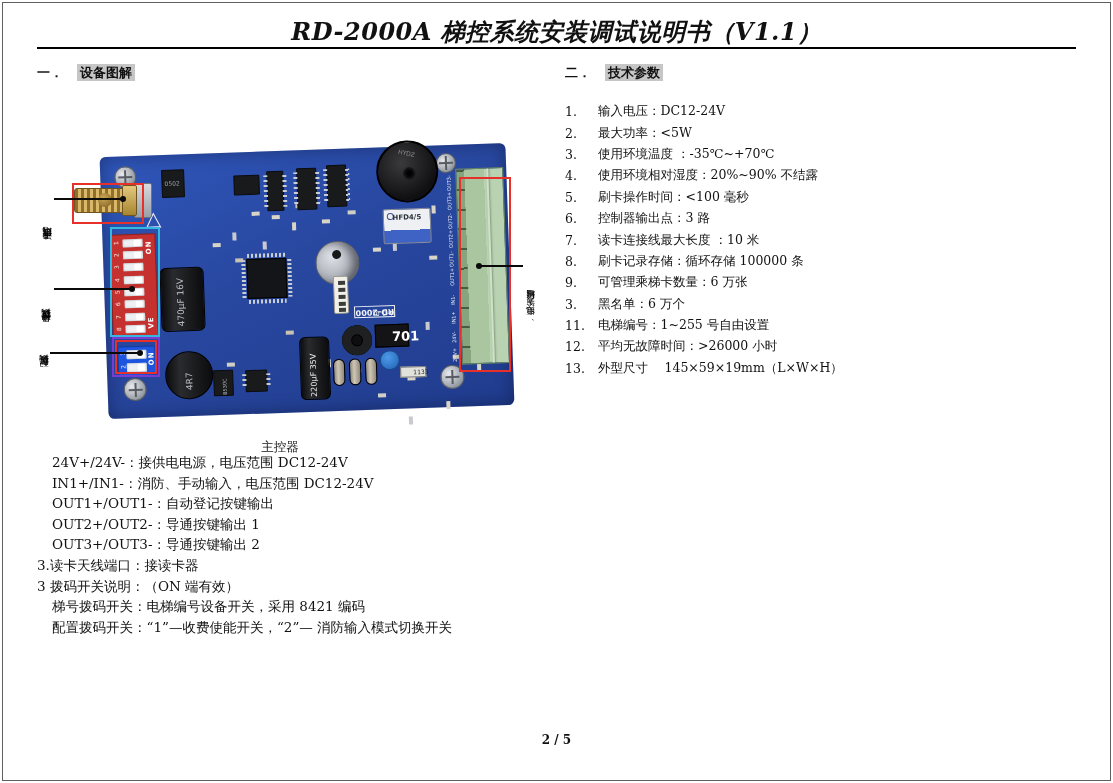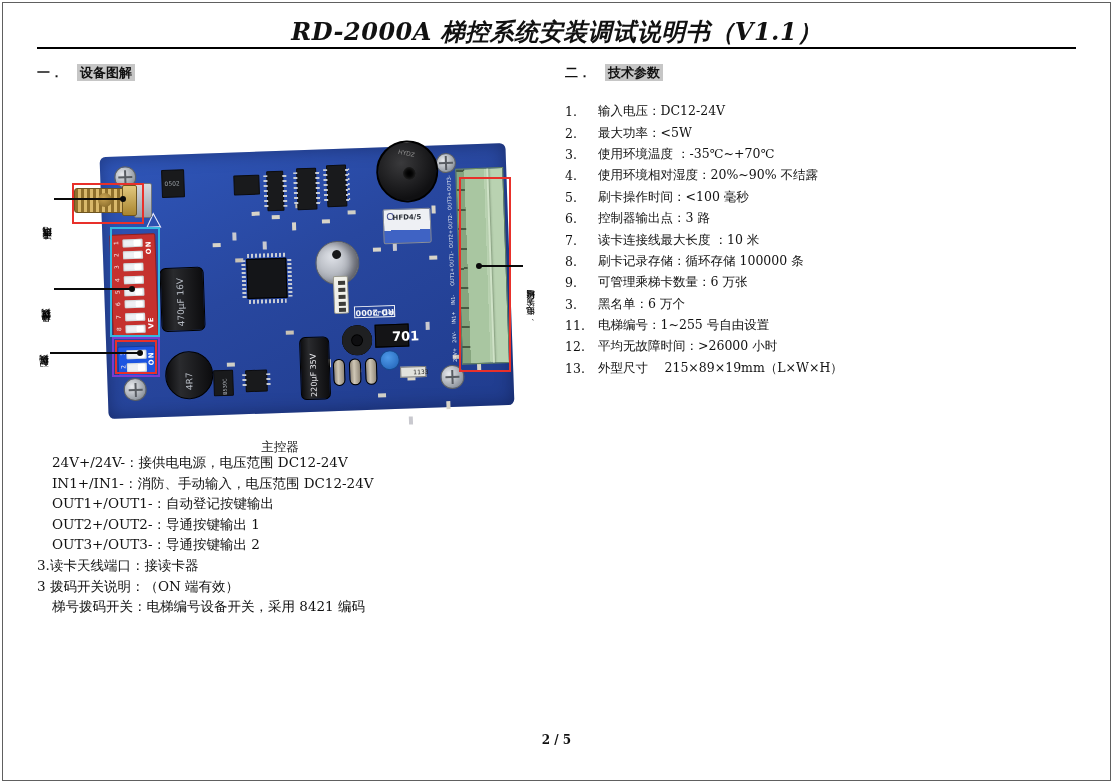--- a/index.html
+++ b/index.html
@@ -363,29 +363,30 @@
     <li>
         <span class="pnum">11.</span>
         <span class="ptxt">电梯编号：1~255 号自由设置</span>
       </li>
     <li>
         <span class="pnum">12.</span>
         <span class="ptxt">平均无故障时间：&gt;26000 小时</span>
       </li>
     <li>
         <span class="pnum">13.</span>
-        <span class="ptxt">外型尺寸　 215×89×19mm（L×W×H）</span>
+        <span class="ptxt">外型尺寸　 145×59×19mm（L×W×H）</span>
       </li>
   </ol>
 
   <div class="notes">
     <div class="ind">24V+/24V-：接供电电源，电压范围 DC12-24V</div>
     <div class="ind">IN1+/IN1-：消防、手动输入，电压范围 DC12-24V</div>
     <div class="ind">OUT1+/OUT1-：自动登记按键输出</div>
     <div class="ind">OUT2+/OUT2-：导通按键输出 1</div>
     <div class="ind">OUT3+/OUT3-：导通按键输出 2</div>
     <div>3.读卡天线端口：接读卡器</div>
     <div>3 拨码开关说明：（ON 端有效）</div>
     <div class="ind">梯号拨码开关：电梯编号设备开关，采用 8421 编码</div>
+    <div class="ind">配置拨码开关：“1”—收费使能开关，“2”— 消防输入模式切换开关</div>
   </div>
 
   <div class="footer">2 / 5</div>
 </div>
 
 </body></html>

